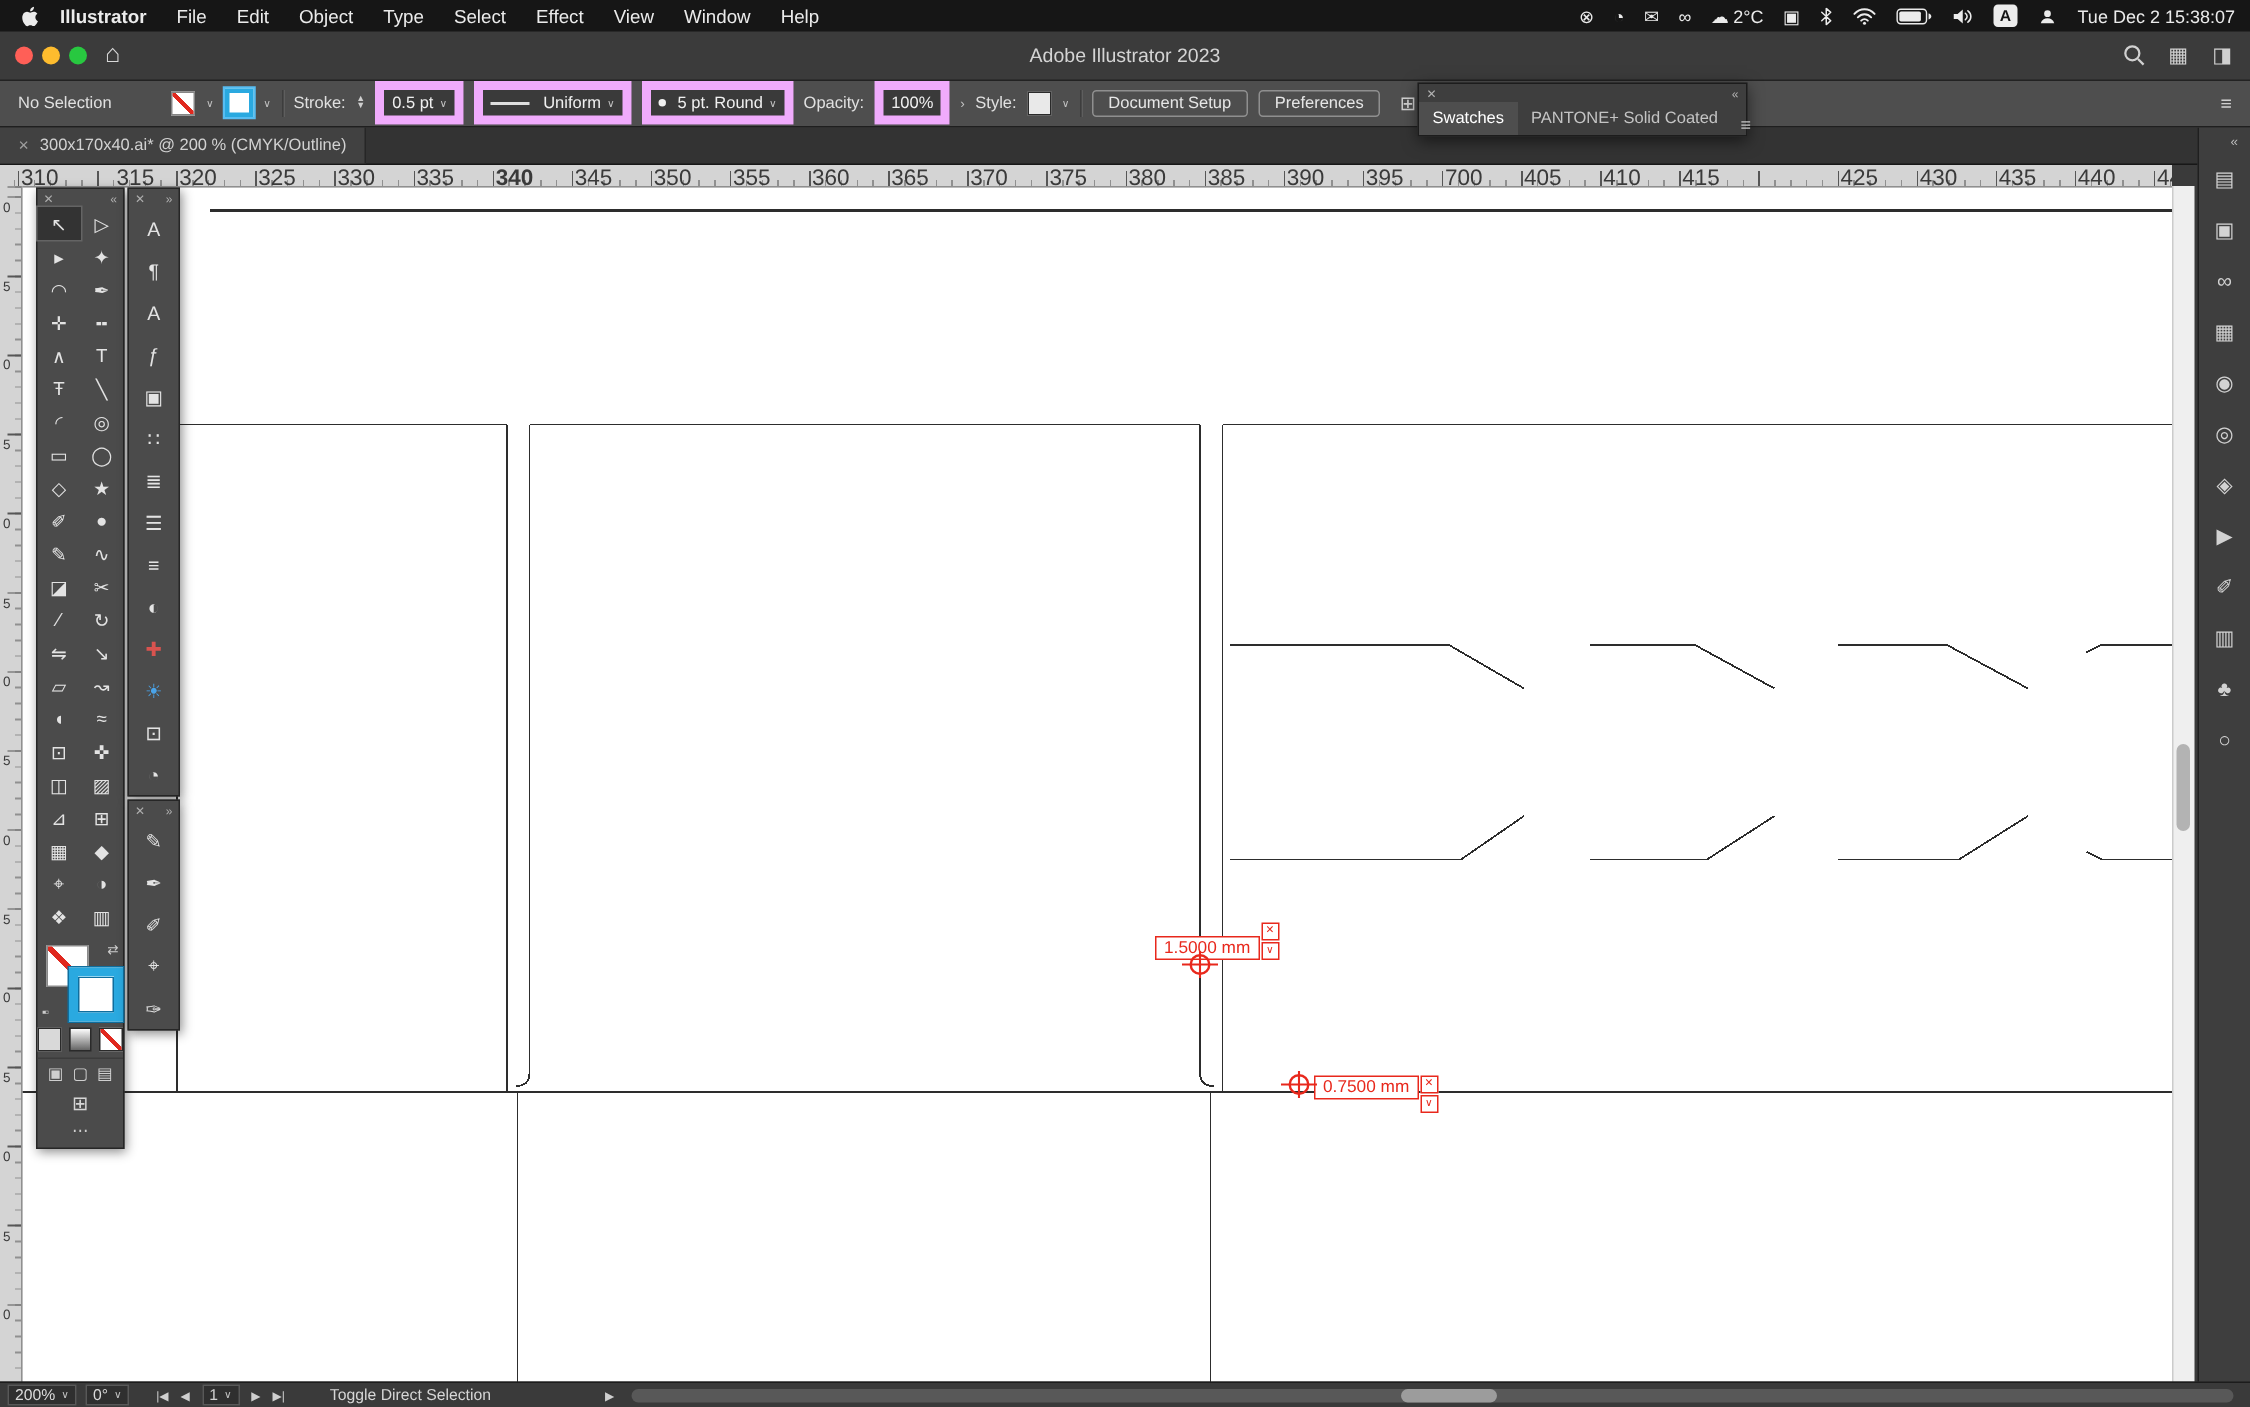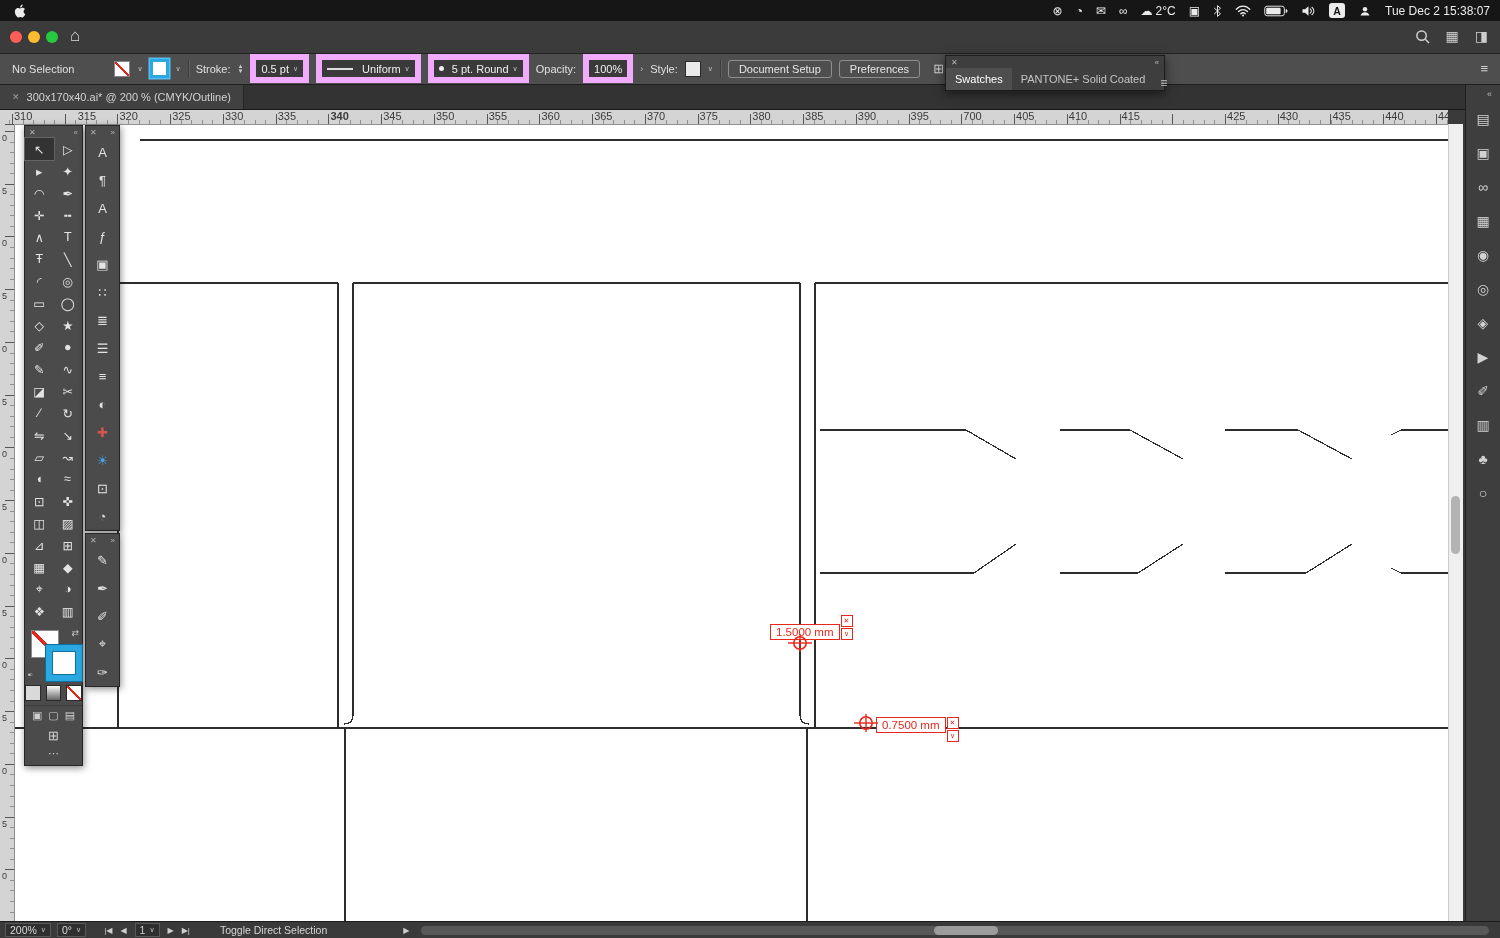--- a/index.html
+++ b/index.html
@@ -66,21 +66,21 @@
            padding:0 12px;border-right:1px solid #262626;white-space:nowrap}
   .doc-close{color:#9e9e9e;font-size:9px}
 
   
   .hruler{position:absolute;top:109px;left:0;width:1448px;height:15px;background:#d4d4d4;
           border-bottom:1px solid #8f8f8f;overflow:hidden;z-index:6}
   .hruler .minor{position:absolute;left:0;right:0;bottom:0;height:4px;
        background:repeating-linear-gradient(to right,#909090 0 1px,transparent 1px 10.548px);background-position-x:12px}
   .hruler .major{position:absolute;left:0;right:0;bottom:0;height:10px;
        background:repeating-linear-gradient(to right,#565656 0 1px,transparent 1px 52.74px);background-position-x:12px}
-  .hruler .rlabel{position:absolute;top:1px;font-size:11px;color:#3a3a3a}
+  .hruler .rlabel{position:absolute;top:1px;font-size:15px;color:#3a3a3a}
   .vruler{position:absolute;top:124px;left:0;width:14px;height:798px;background:#d4d4d4;
           border-right:1px solid #8f8f8f;overflow:hidden;z-index:6}
   .vruler .minor{position:absolute;top:0;bottom:0;right:0;width:4px;
        background:repeating-linear-gradient(to bottom,#909090 0 1px,transparent 1px 10.548px);background-position-y:7px}
   .vruler .major{position:absolute;top:0;bottom:0;right:0;width:9px;
        background:repeating-linear-gradient(to bottom,#565656 0 1px,transparent 1px 52.74px);background-position-y:7px}
   .vruler .rlabel{position:absolute;left:2px;font-size:9px;color:#3a3a3a}
 
   
   .canvas{position:absolute;top:124px;left:0;width:1448px;height:798px;background:#ffffff;overflow:hidden;z-index:1}
@@ -145,20 +145,32 @@
 </style>
 </head>
 <body>
 
 <div class="menubar">
   <span class="apple">
     <svg viewBox="0 0 14 16">
         <path d="M11.18 8.52c.02 2.25 1.97 3 1.99 3.01-.02.05-.31 1.07-1.03 2.12-.62.9-1.27 1.8-2.29 1.82-1 .02-1.32-.59-2.47-.59s-1.5.57-2.45.61c-.98.04-1.73-.98-2.36-1.88C1.29 11.78.3 8.4 1.62 6.19c.65-1.1 1.82-1.79 3.09-1.81.96-.02 1.87.65 2.46.65.59 0 1.69-.8 2.85-.68.49.02 1.85.2 2.73 1.48-.07.04-1.63.95-1.57 2.69M9.33 2.89c.52-.63.87-1.51.78-2.39-.75.03-1.66.5-2.2 1.13-.48.56-.91 1.45-.79 2.31.84.07 1.69-.42 2.21-1.05"></path>
       </svg>
   </span>
+  <span id="mb-menus" style="display: inline-flex;">
+      <span class="menu-item app">Illustrator</span>
+      <span class="menu-item">File</span>
+      <span class="menu-item">Edit</span>
+      <span class="menu-item">Object</span>
+      <span class="menu-item">Type</span>
+      <span class="menu-item">Select</span>
+      <span class="menu-item">Effect</span>
+      <span class="menu-item">View</span>
+      <span class="menu-item">Window</span>
+      <span class="menu-item">Help</span>
+    </span>
   <span class="mb-status" id="mb-status">
       <span class="st-icon">
         <span>⊗</span>
       </span>
       <span class="st-icon">
         <span>◔</span>
       </span>
       <span class="st-icon">
         <span>✉</span>
       </span>
@@ -213,20 +225,21 @@
         <span class="clock">Tue Dec 2 15:38:07</span>
       </span>
     </span>
 </div>
 
 <div class="titlebar">
   <span class="tl tl-red"></span>
   <span class="tl tl-yellow"></span>
   <span class="tl tl-green"></span>
   <span class="home">⌂</span>
+  <div class="tb-title">Adobe Illustrator 2023</div>
   <div class="tb-right">
     <span>
       <svg viewBox="0 0 16 16">
           <circle cx="7" cy="7" r="5" fill="none" stroke="#d0d0d0" stroke-width="1.6"></circle>
           <line x1="11" y1="11" x2="15" y2="15" stroke="#d0d0d0" stroke-width="1.6"></line>
         </svg>
     </span>
     <span>▦</span>
     <span>◨</span>
   </div>

